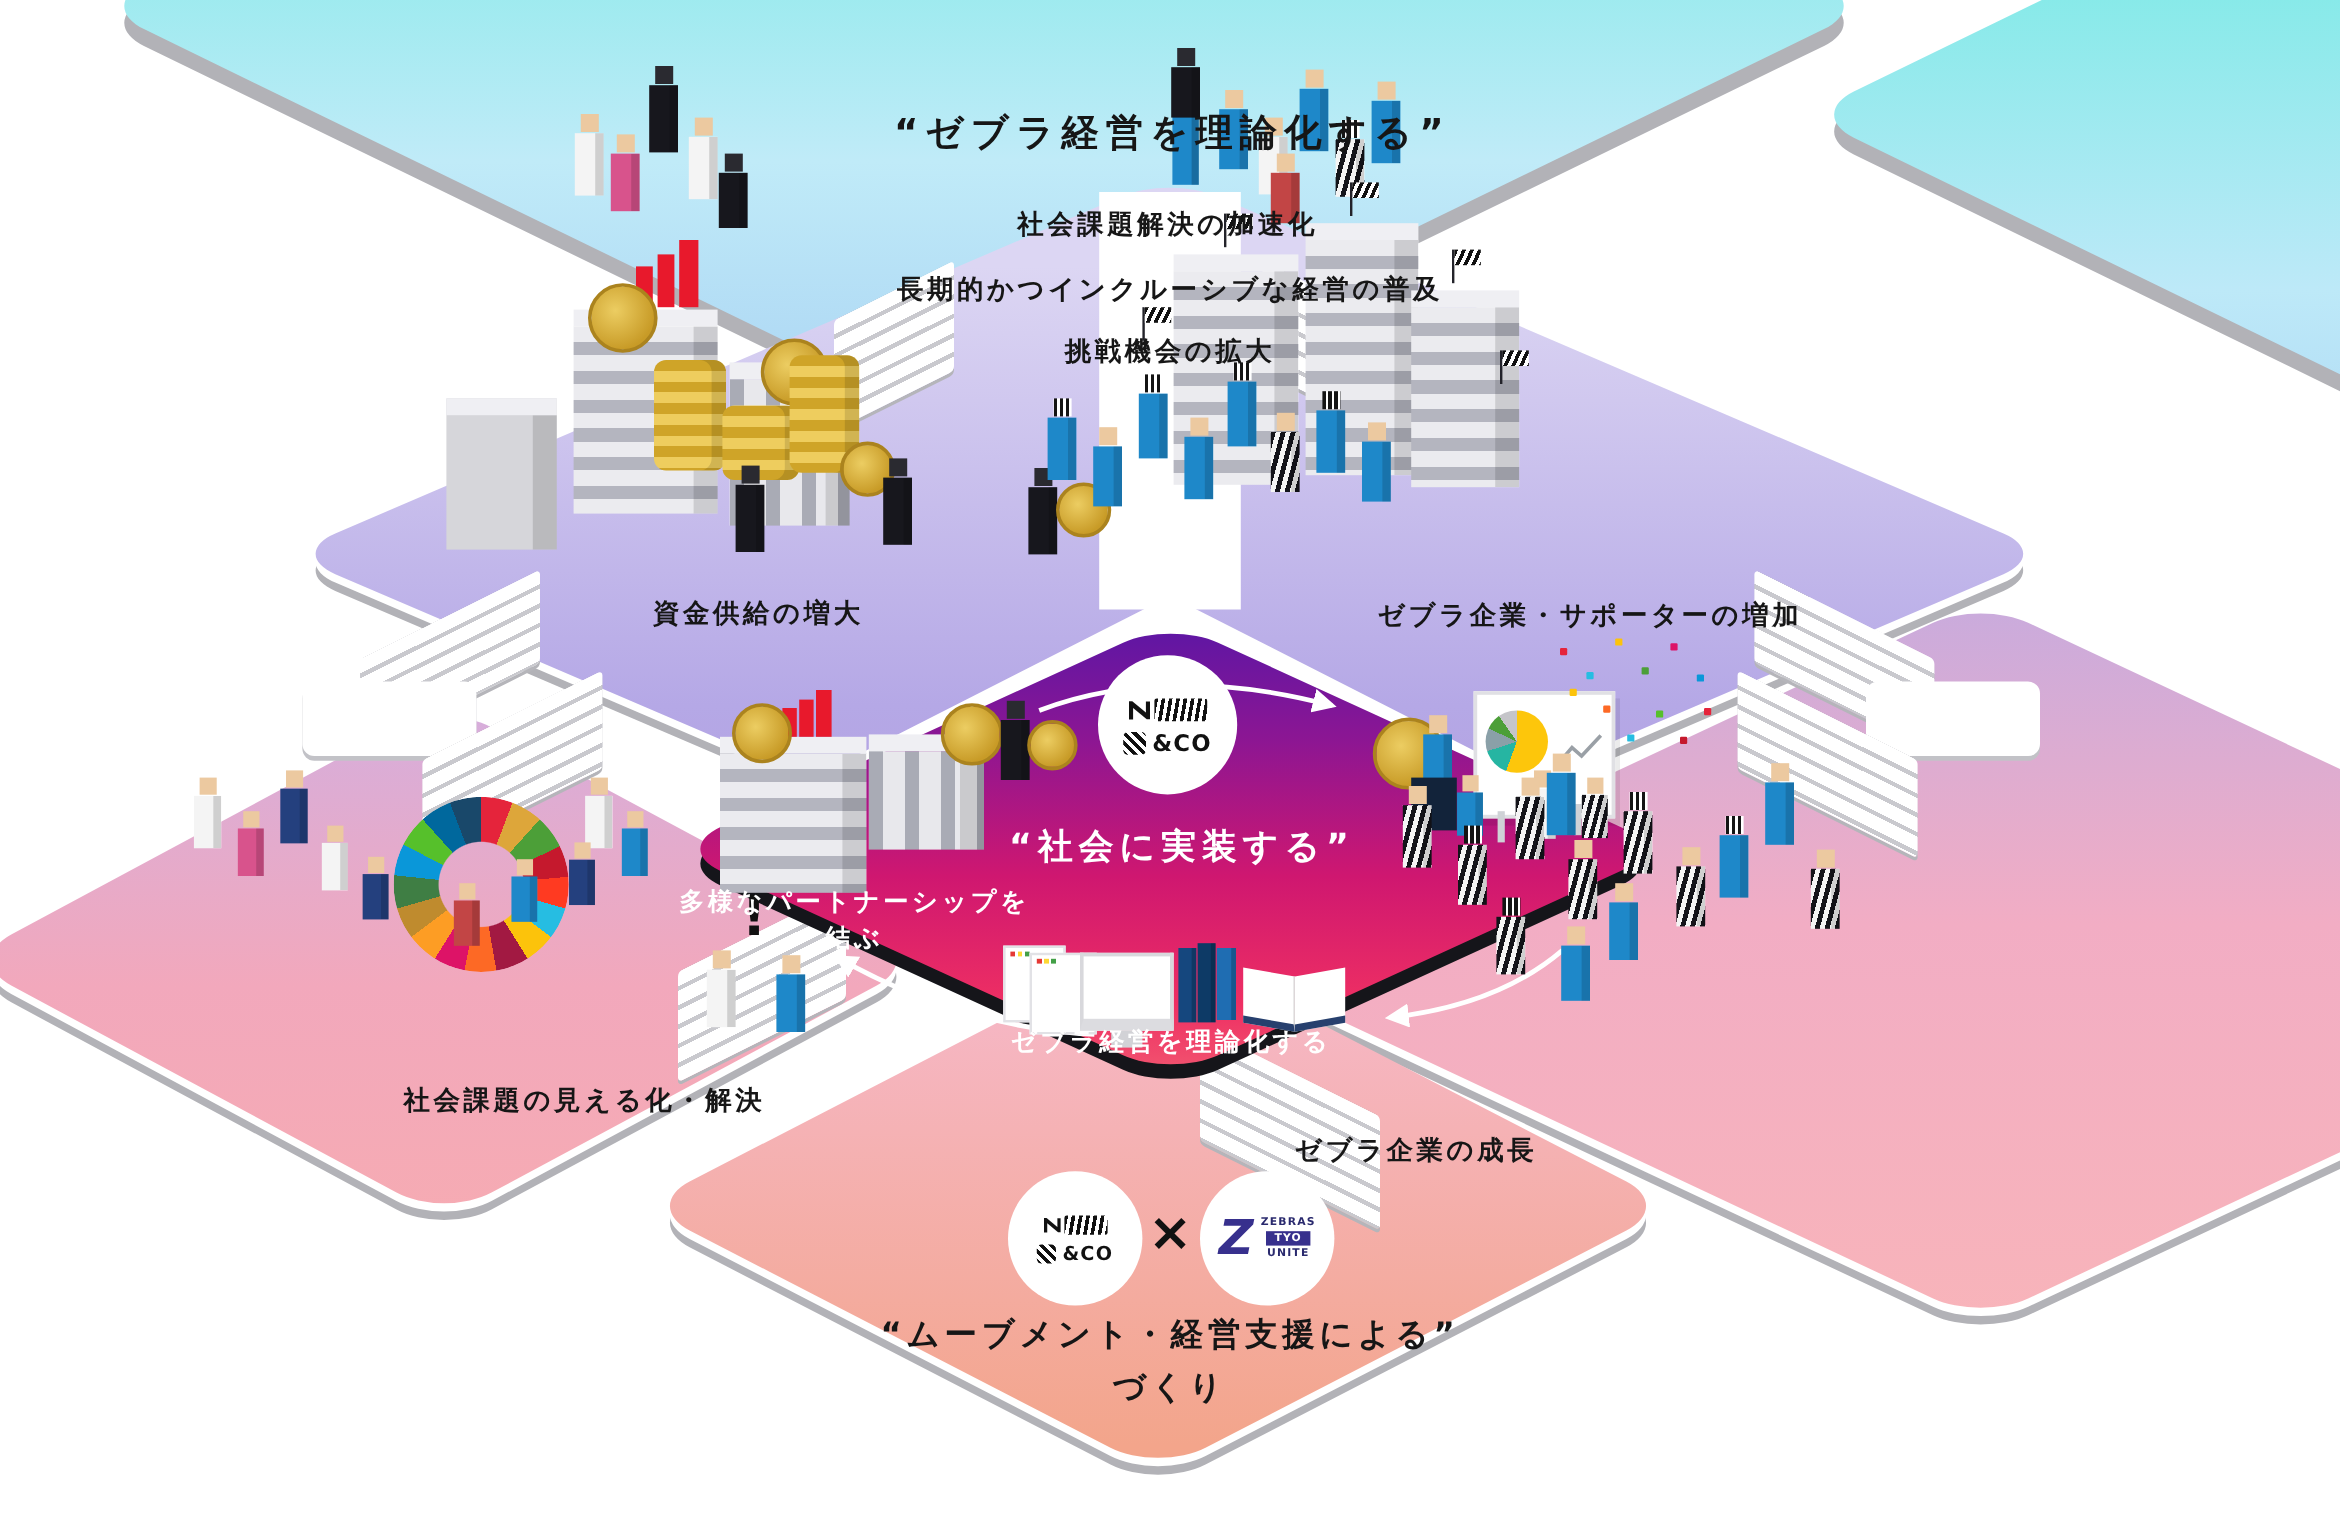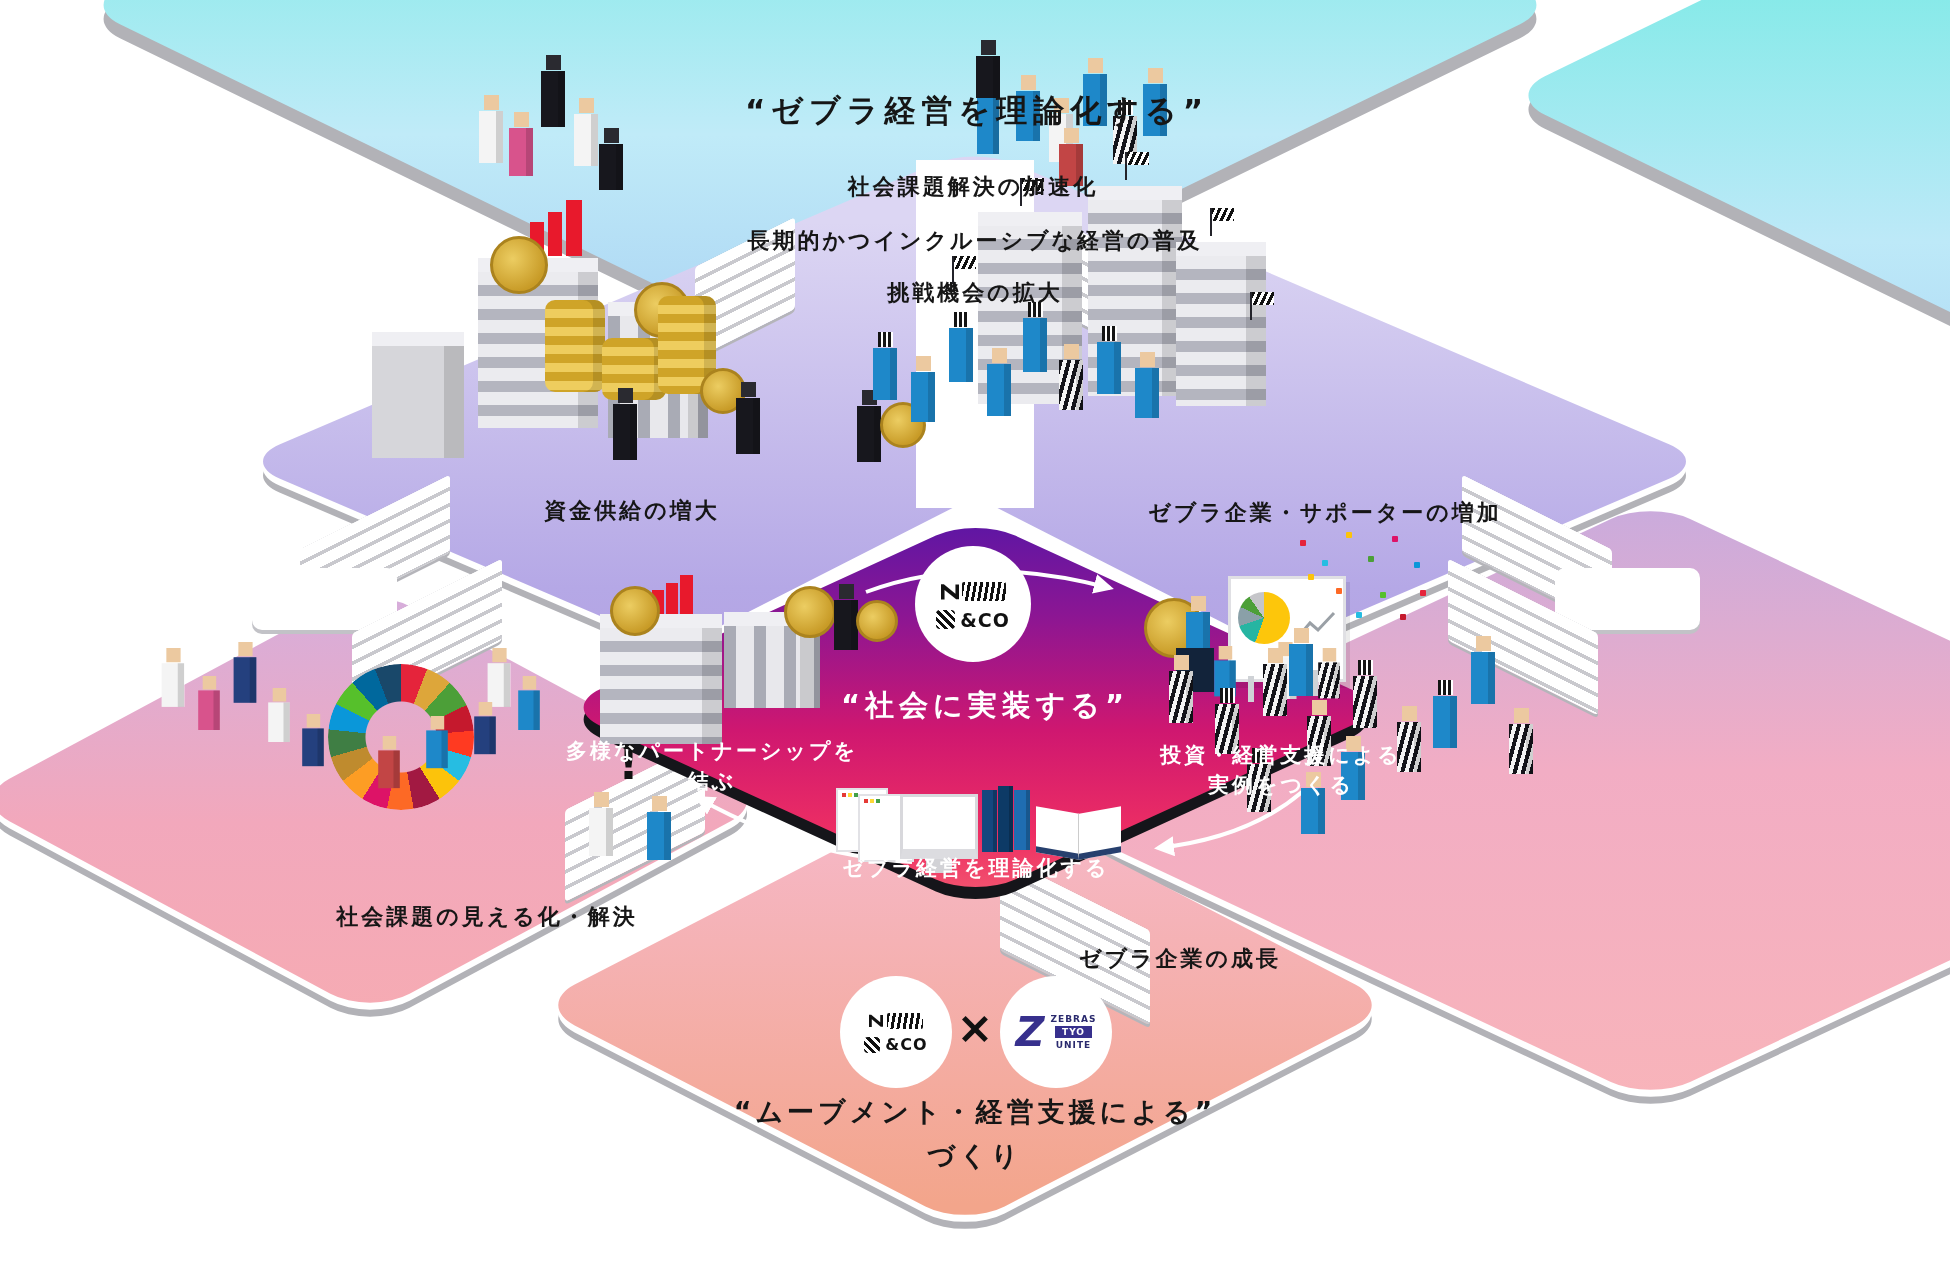--- a/index.html
+++ b/index.html
@@ -477,22 +477,20 @@
   <div class="txt" style="left:973px;top:172px;font-size:22px;">社会課題解決の加速化</div>
   <div class="txt" style="left:975px;top:226px;font-size:22px;">長期的かつインクルーシブな経営の普及</div>
   <div class="txt" style="left:975px;top:278px;font-size:22px;">挑戦機会の拡大</div>
 
   <div class="txt" style="left:632px;top:496px;font-size:22px;">資金供給の増大</div>
   <div class="txt" style="left:1325px;top:498px;font-size:22px;text-align:right;">ゼブラ企業・サポーターの増加</div>
 
   <div class="txt white" style="left:985px;top:686px;font-size:29px;letter-spacing:5px;">“社会に実装する”</div>
   <div class="txt white ml" style="left:681px;top:736px;font-size:21px;">多様なパートナーシップを
 結ぶ</div>
-  <div class="txt white ml" style="left:1250px;top:740px;font-size:21px;">投資・経営支援による
-実例をつくる</div>
   <div class="txt white" style="left:976px;top:854px;font-size:21px;">ゼブラ経営を理論化する</div>
 
   <div class="txt" style="left:487px;top:902px;font-size:22px;">社会課題の見える化・解決</div>
   <div class="txt" style="left:1180px;top:944px;font-size:22px;">ゼブラ企業の成長</div>
 
   <div class="txt" style="left:975px;top:1094px;font-size:27px;letter-spacing:4px;">“ムーブメント・経営支援による”</div>
   <div class="txt" style="left:975px;top:1138px;font-size:27px;letter-spacing:4px;">づくり</div>
 
 </div>
 

